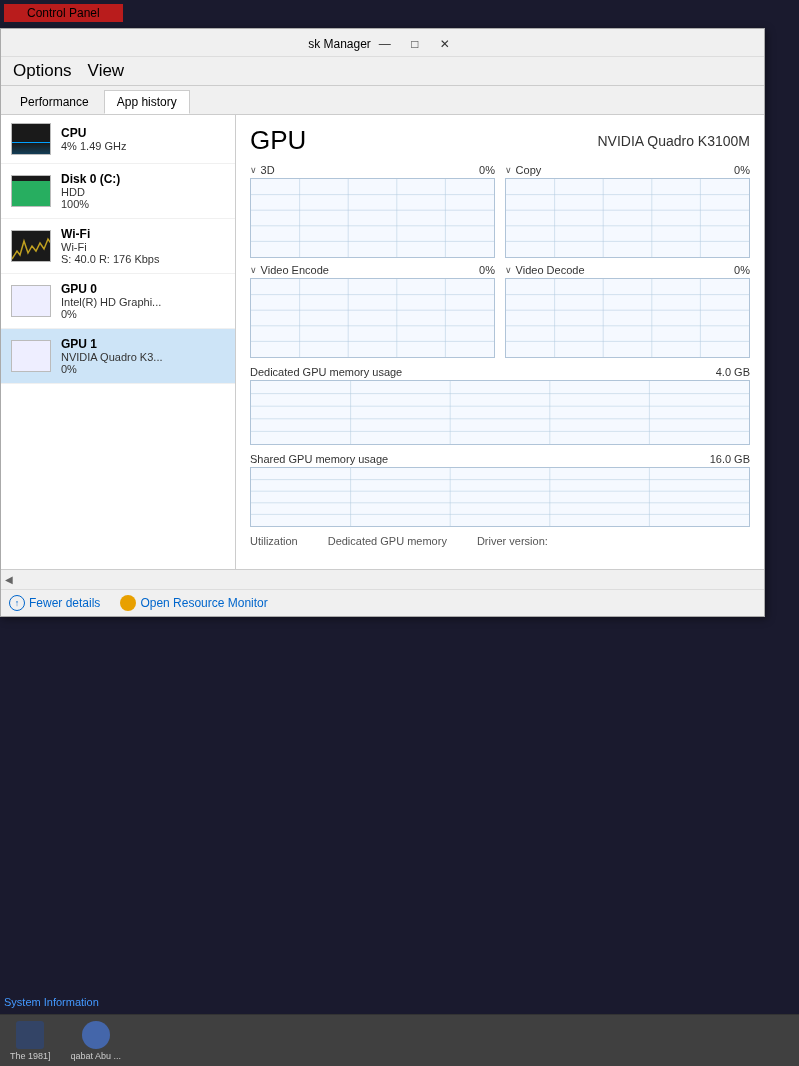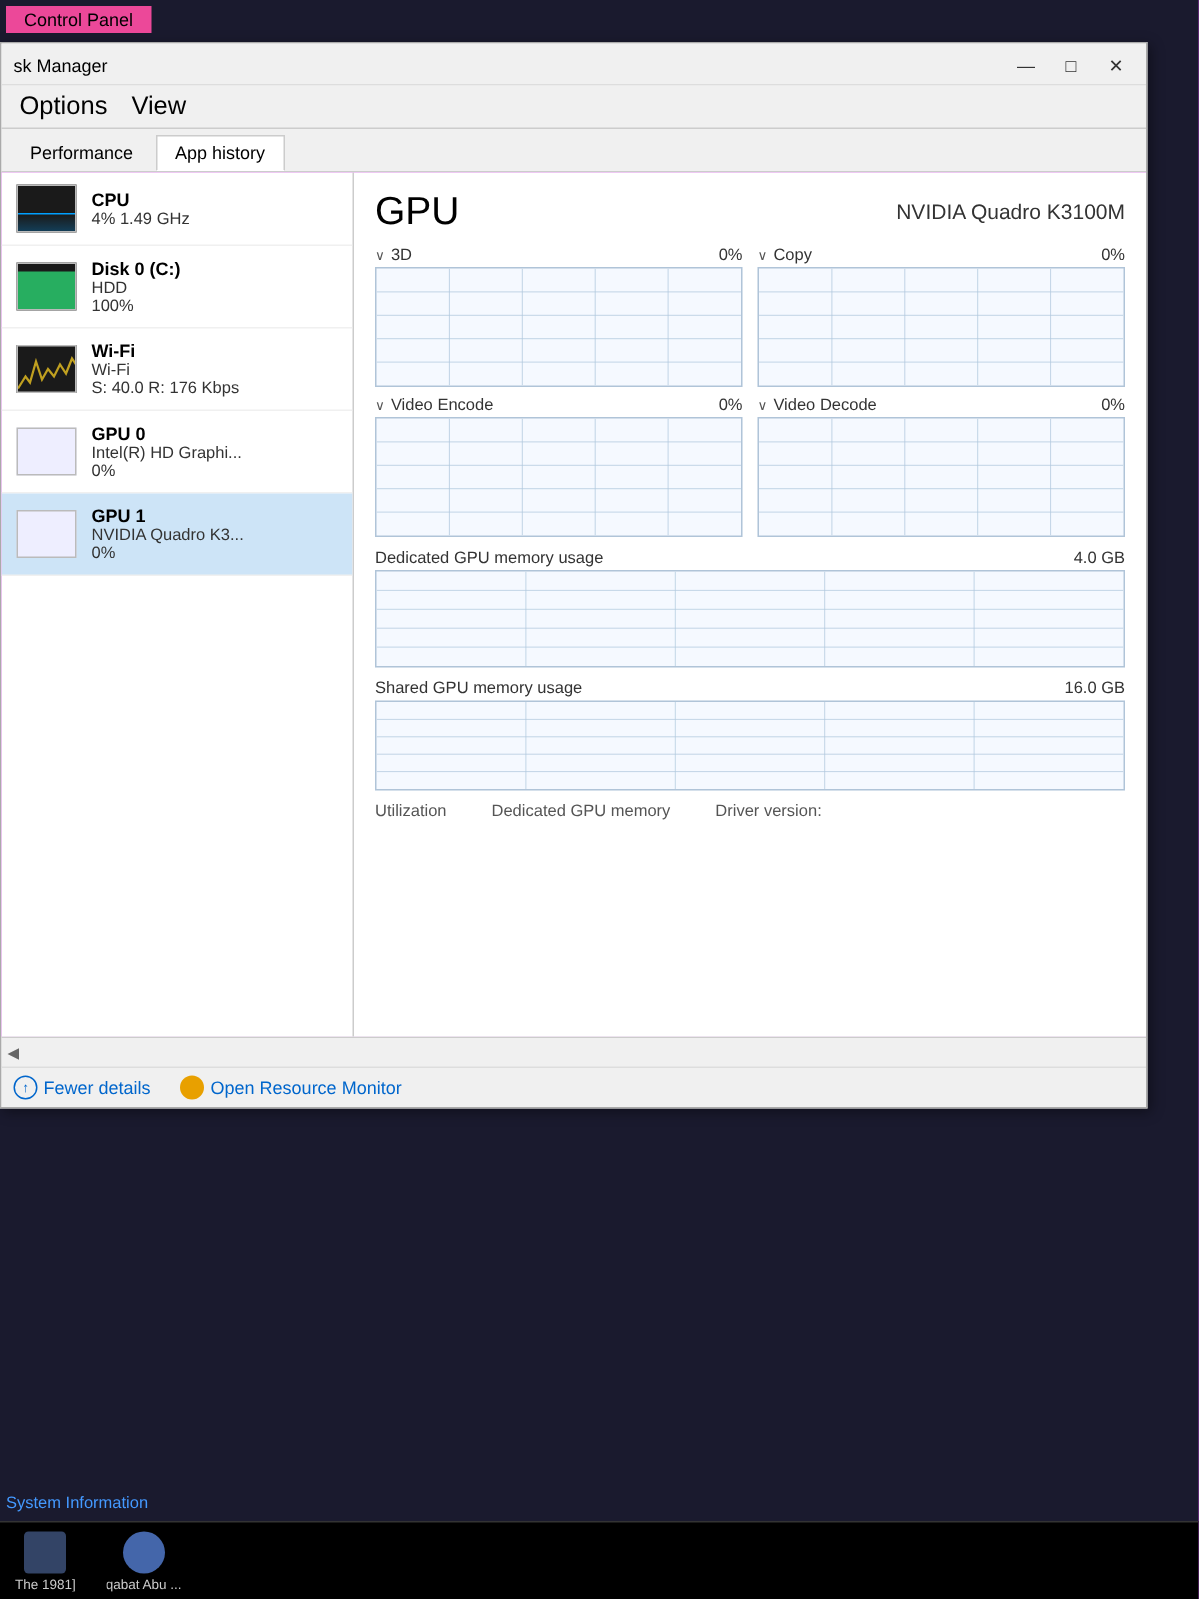--- a/index.html
+++ b/index.html
@@ -19,42 +19,42 @@
       background: #1a1a2e;
     }
 
     
     .control-panel-label {
       position: absolute;
       top: 4px;
       left: 4px;
       font-size: 12px;
       color: #000;
-      background: #ec4899;
-      padding: 2px 12px;
+      background: #b91c1c;
+      padding: 2px 23px;
       z-index: 10;
     }
 
     
     .task-manager {
       position: absolute;
       top: 28px;
       left: 0px;
       width: 765px;
       background: #f0f0f0;
       border: 1px solid #aaa;
       box-shadow: 2px 2px 8px rgba(0,0,0,0.4);
       z-index: 5;
     }
 
     
     .title-bar {
       display: flex;
       align-items: center;
-      justify-content: space-between;
+      justify-content: center;
       background: #f0f0f0;
       padding: 4px 6px 2px 8px;
       height: 28px;
       border-bottom: 1px solid #ddd;
     }
     .title-bar-title {
       font-size: 12px;
       color: #000;
       font-weight: normal;
     }
@@ -107,22 +107,22 @@
     .tab.active {
       background: #fff;
       border: 1px solid #ccc;
       border-bottom: 1px solid #fff;
       font-weight: 500;
     }
 
     
     .main-content {
       display: flex;
-      height: 576px;
-      background: #d946ef;
+      height: 454px;
+      background: #14b8a6;
     }
 
     
     .sidebar {
       width: 235px;
       border-right: 1px solid #ccc;
       background: #fff;
       overflow-y: auto;
     }
 
@@ -291,21 +291,21 @@
       gap: 4px;
     }
 
     
     .taskbar {
       position: absolute;
       bottom: 0;
       left: 0;
       right: 0;
       height: 52px;
-      background: #000000;
+      background: #404040;
       display: flex;
       align-items: center;
       border-top: 1px solid #333;
     }
 
     .taskbar-item {
       display: flex;
       flex-direction: column;
       align-items: center;
       justify-content: center;

